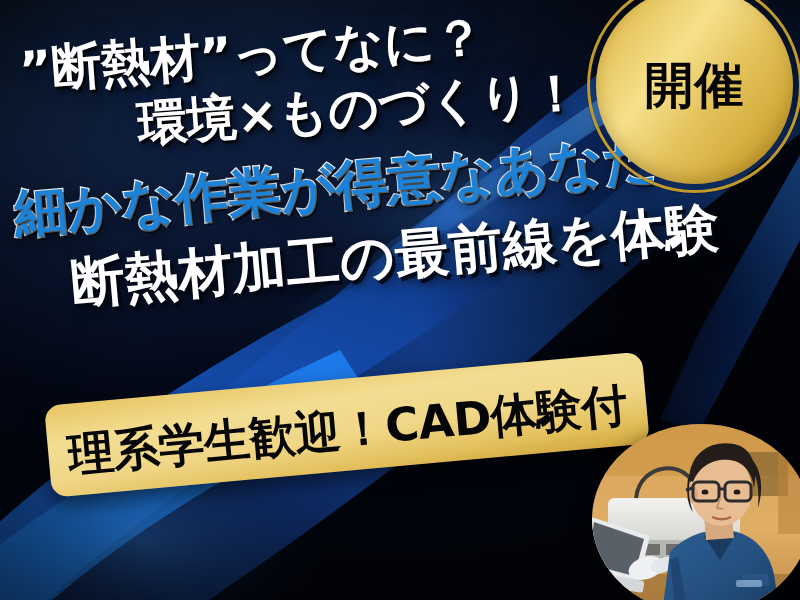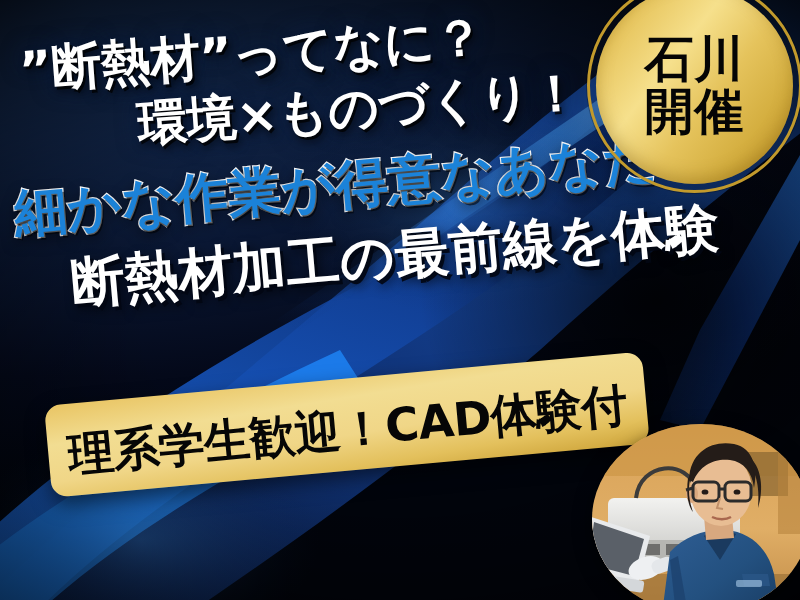--- a/index.html
+++ b/index.html
@@ -242,21 +242,20 @@
 
   <div class="mid">
     <div class="mid-line mid-line-1">細かな作業が得意なあなたへ</div>
     <div class="mid-line mid-line-2">断熱材加工の最前線を体験</div>
   </div>
 
   <div class="badge">
     <div class="badge-ring"></div>
     <div class="badge-disc"></div>
     <div class="badge-text">
-      <div>石川</div>
       <div>開催</div>
     </div>
   </div>
 
   <div class="banner">
     <span class="banner-text">理系学生歓迎！CAD体験付</span>
   </div>
 
   <div class="photo">
     <svg width="218" height="190" viewBox="0 0 218 190">

